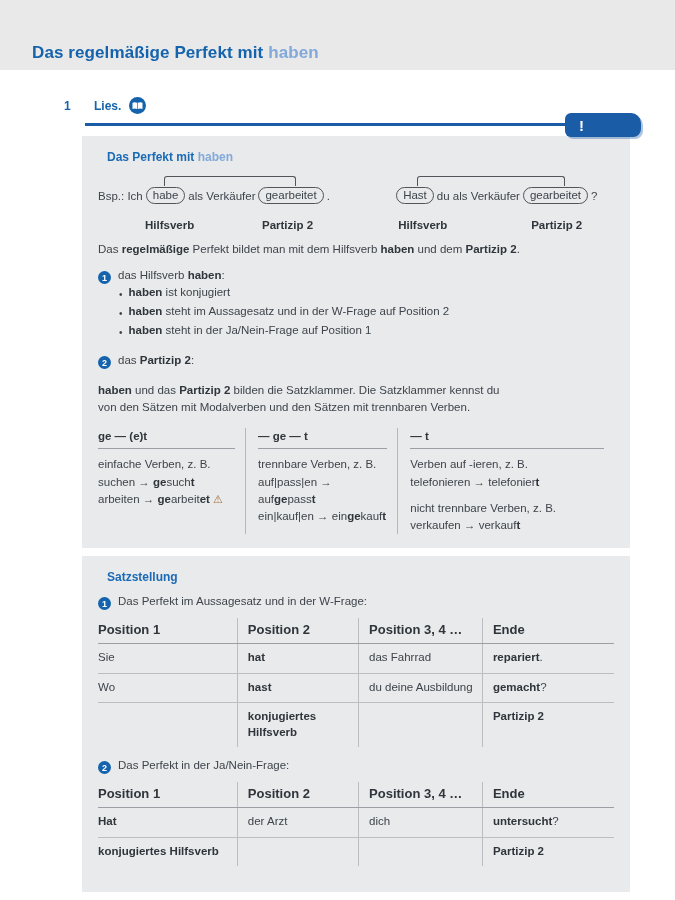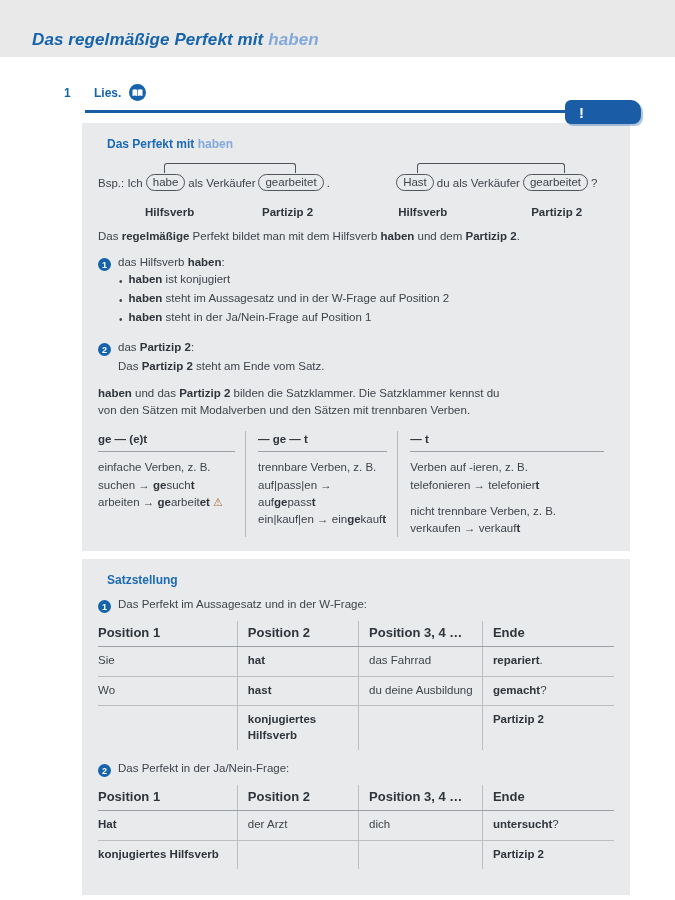--- a/index.html
+++ b/index.html
@@ -9,24 +9,23 @@
     background:#ffffff;
     font-family:"Liberation Sans", sans-serif;
     font-size:11.5px; color:#3e444b;
     position:relative; overflow:hidden;
   }
   .b { font-weight:bold; color:#2f353b; }
   .warn { color:#a8703a; font-size:11px; }
 
   
   .band {
-    background:#e9e9e9; height:57px; width:100%;
+    background:#e9e9e9; height:70px; width:100%;
     display:flex; align-items:flex-end;
     padding:0 0 7px 32px;
-    font-style:italic;
   }
   .band h1 { margin:0; font-size:17px; font-weight:bold; color:#1563ac; letter-spacing:.1px; }
   .accent { color:#82a9d9; }
 
   
   .task-row {
     margin:27px 0 0 64px;
     display:flex; align-items:center;
     color:#1563ac; font-weight:bold; font-size:12px;
   }
@@ -195,21 +194,20 @@
       <span class="dot">•</span>
       <span><span class="b">haben</span><span> steht in der Ja/Nein-Frage auf Position 1</span></span>
     </div>
   </div>
 
   <div class="point2block">
     <div class="numitem mb0">
       <span class="numcircle">2</span>
       <span><span>das </span><span class="b">Partizip 2</span><span>:</span></span>
     </div>
-    <div class="p2line"><span>Das </span><span class="b">Partizip 2</span><span> steht am Ende vom Satz.</span></div>
   </div>
 
   <div class="bracketpara">
     <div><span class="b">haben</span><span> und das </span><span class="b">Partizip 2</span><span> bilden die Satzklammer. Die Satzklammer kennst du</span></div>
     <div><span>von den Sätzen mit Modalverben und den Sätzen mit trennbaren Verben.</span></div>
   </div>
 
   <div class="ftable">
     <div class="fcol">
       <div class="fhead">ge — (e)t</div>

